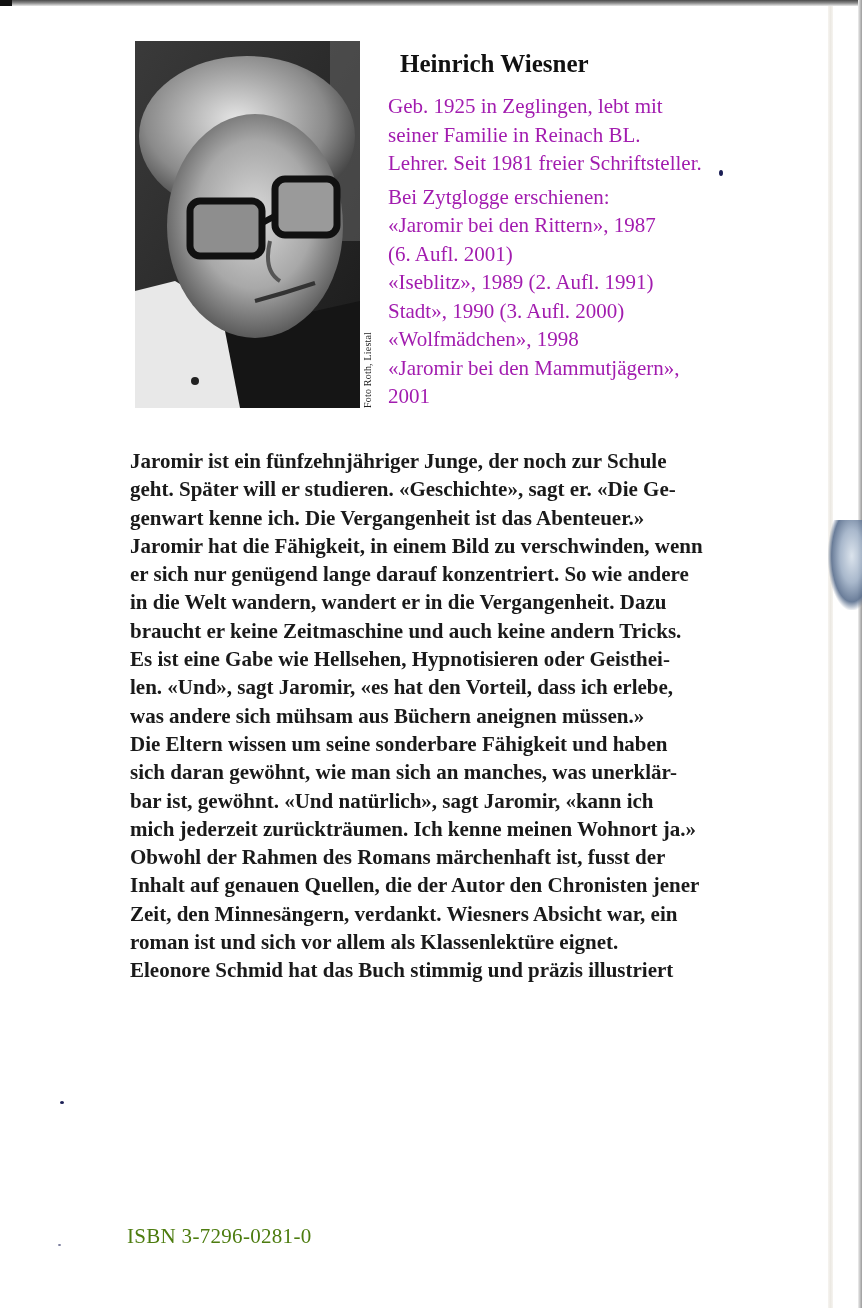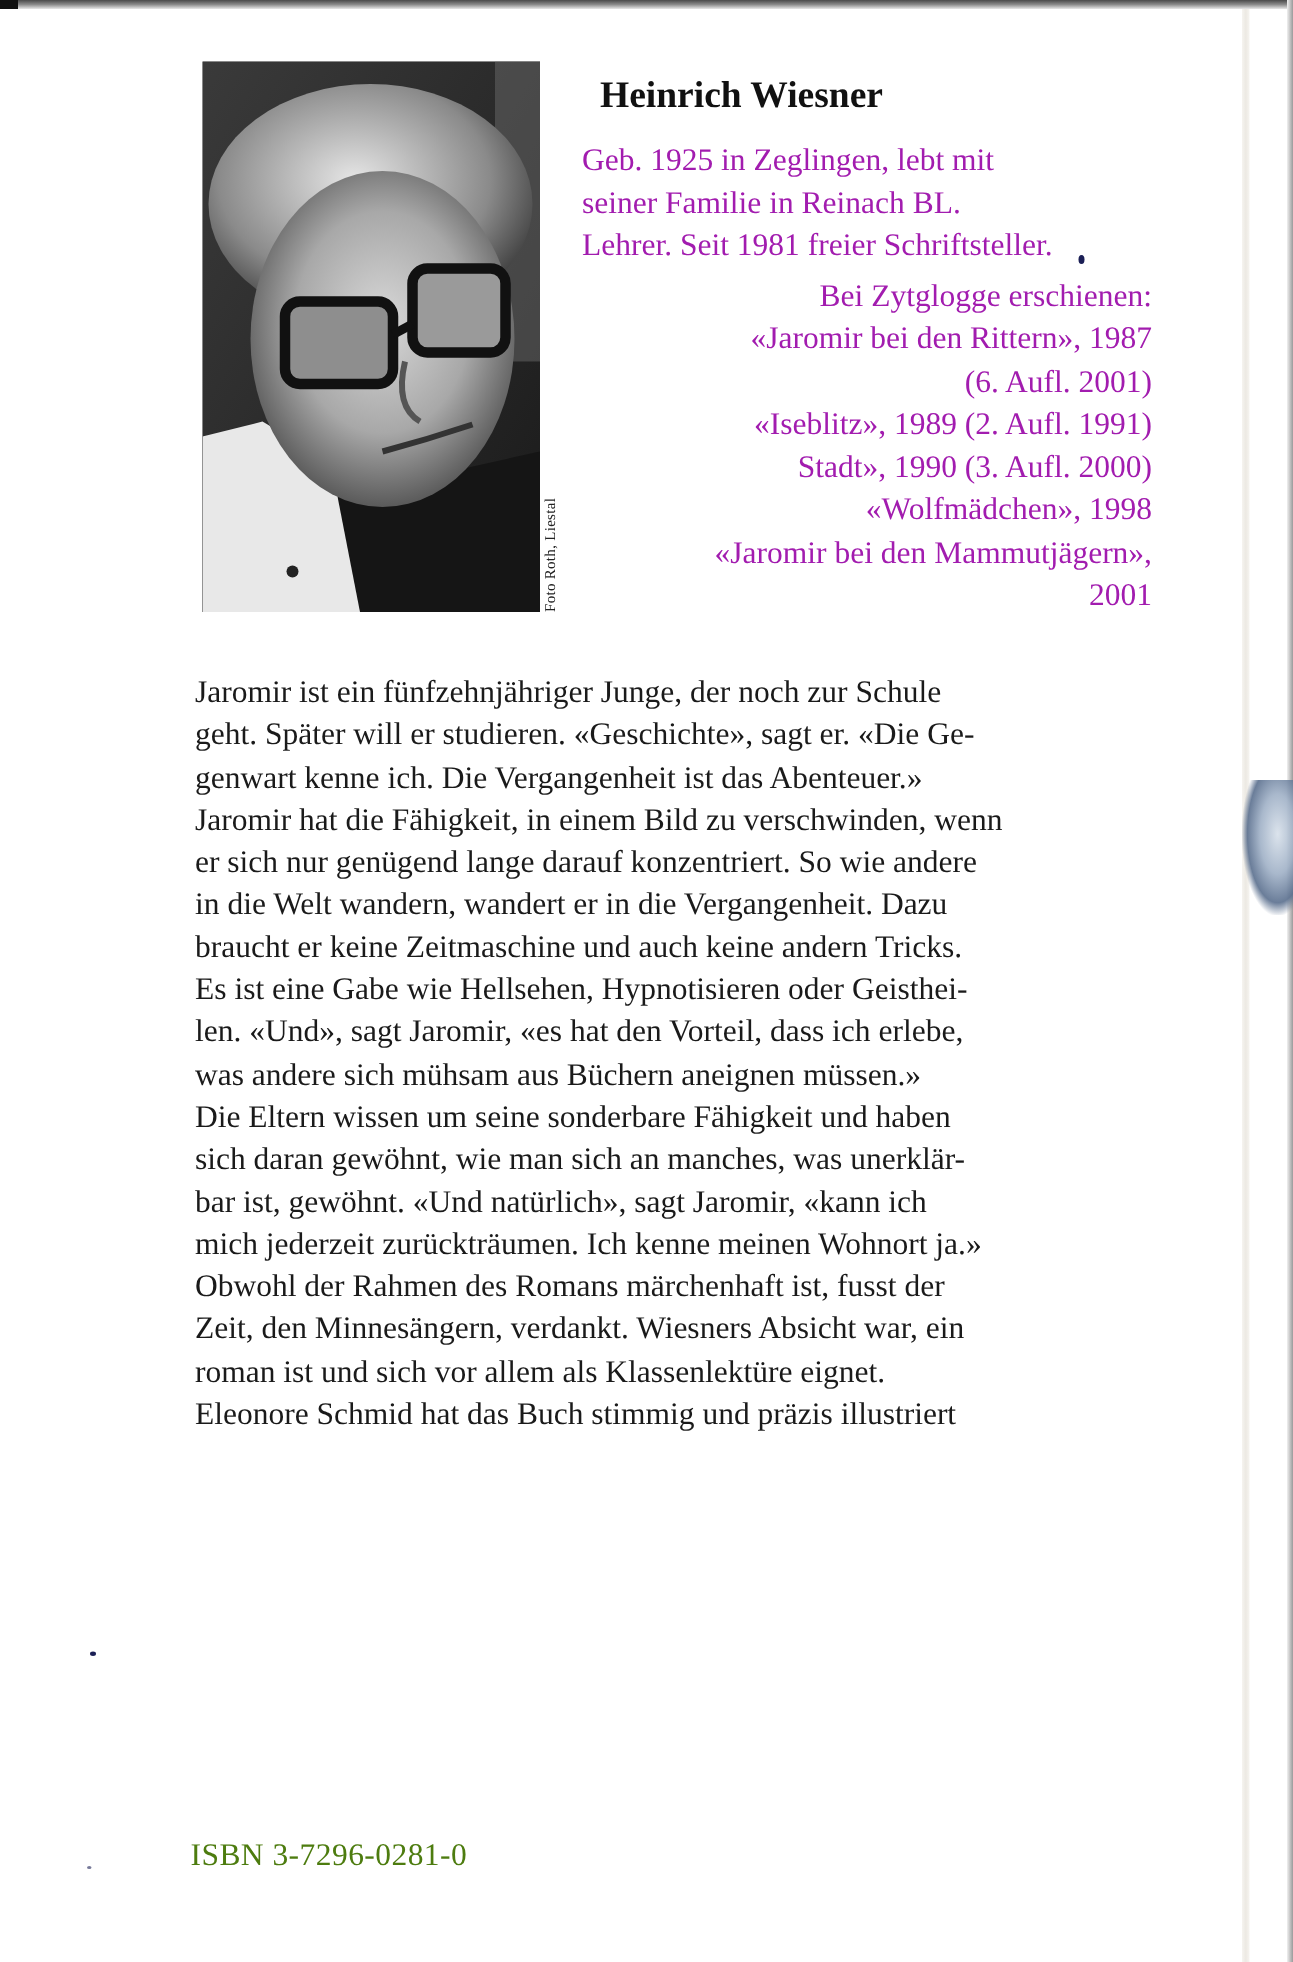--- a/index.html
+++ b/index.html
@@ -80,30 +80,31 @@
       line-height: 32px;
       margin: 12px;
       color: #111;
     }
     .bio-lines, .works-lines {
       font-size: 21px;
       line-height: 28.5px;
       color: #a21caf;
     }
     .bio-line, .works-line { display: block; white-space: nowrap; }
-    .works-lines { margin-top: 5px; text-align: right; }
+    .works-lines { margin-top: 5px; }
 
     
     .blurb {
       position: absolute;
       left: 130px; top: 447px;
       width: 640px;
       font-size: 21px;
       line-height: 28.3px;
       color: #1a1a1a;
+      font-weight: bold;
     }
     .blurb-line { display: block; white-space: nowrap; }
 
     
     .isbn {
       position: absolute;
       left: 127px; top: 1222px;
       font-size: 21px;
       line-height: 28px;
       color: #4d7c0f;
@@ -192,20 +193,21 @@
   <span class="blurb-line">in die Welt wandern, wandert er in die Vergangenheit. Dazu</span>
   <span class="blurb-line">braucht er keine Zeitmaschine und auch keine andern Tricks.</span>
   <span class="blurb-line">Es ist eine Gabe wie Hellsehen, Hypnotisieren oder Geisthei-</span>
   <span class="blurb-line">len. «Und», sagt Jaromir, «es hat den Vorteil, dass ich erlebe,</span>
   <span class="blurb-line">was andere sich mühsam aus Büchern aneignen müssen.»</span>
   <span class="blurb-line">Die Eltern wissen um seine sonderbare Fähigkeit und haben</span>
   <span class="blurb-line">sich daran gewöhnt, wie man sich an manches, was unerklär-</span>
   <span class="blurb-line">bar ist, gewöhnt. «Und natürlich», sagt Jaromir, «kann ich</span>
   <span class="blurb-line">mich jederzeit zurückträumen. Ich kenne meinen Wohnort ja.»</span>
   <span class="blurb-line">Obwohl der Rahmen des Romans märchenhaft ist, fusst der</span>
+  <span class="blurb-line">Inhalt auf genauen Quellen, die der Autor den Chronisten jener</span>
   <span class="blurb-line">Zeit, den Minnesängern, verdankt. Wiesners Absicht war, ein</span>
   <span class="blurb-line">roman ist und sich vor allem als Klassenlektüre eignet.</span>
   <span class="blurb-line">Eleonore Schmid hat das Buch stimmig und präzis illustriert</span>
 </div>
 
 <div class="isbn">ISBN 3-7296-0281-0</div>
 
 <div class="speck" style="left:719px;top:170px;width:4px;height:6px;"></div>
 <div class="speck" style="left:60px;top:1101px;width:4px;height:3px;"></div>
 <div class="speck" style="left:58px;top:1244px;width:3px;height:2px;opacity:0.6;"></div>

